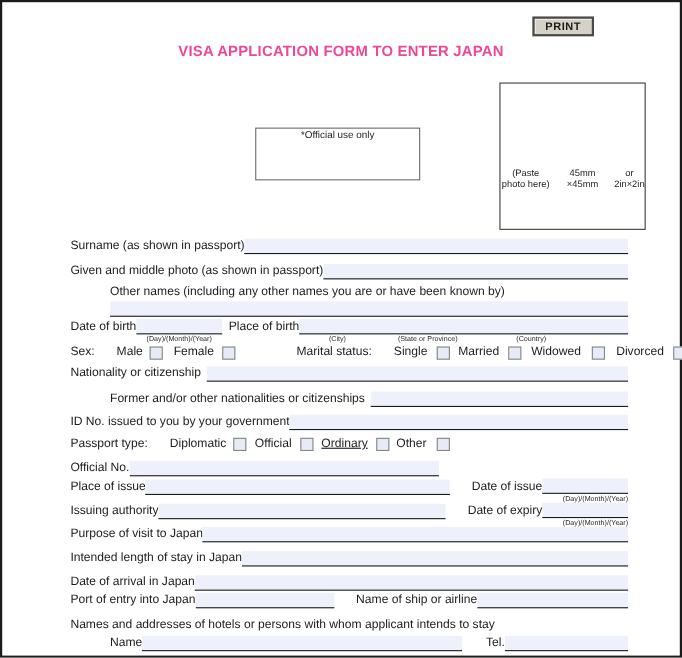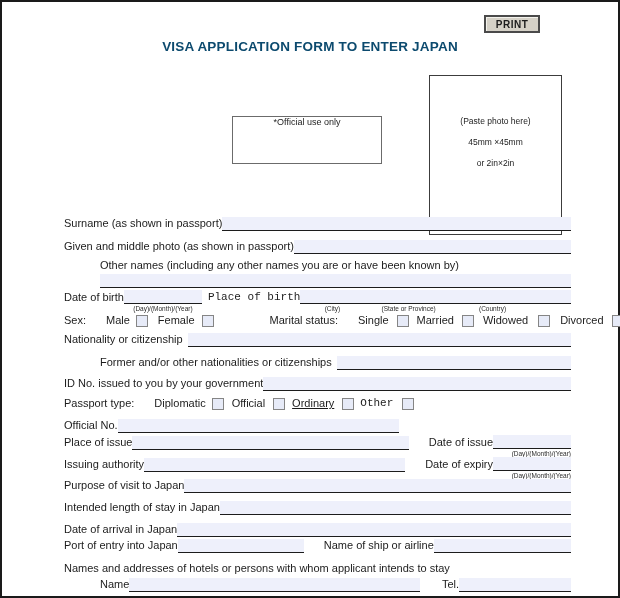--- a/index.html
+++ b/index.html
@@ -2,38 +2,38 @@
 <html><head>
 <meta charset="utf-8">
 <style>
   html,body{margin:0;padding:0;background:#fff;}
   body{width:620px;height:598px;overflow:hidden;font-family:"Liberation Sans",sans-serif;color:#1c1c1c;}
   .page{position:relative;width:620px;height:598px;box-sizing:border-box;border:2px solid #1a1a1a;background:#fff;}
   
   .print-btn{position:absolute;left:482px;top:13px;width:56px;height:18px;box-sizing:border-box;
     background:#d5d1c7;border:2px solid #4a4a4a;box-shadow:inset 1px 1px 0 #f3f2ec;
     font-size:10px;font-weight:bold;letter-spacing:.5px;display:flex;align-items:center;justify-content:center;cursor:pointer;}
-  .title{position:absolute;left:0;right:0;top:37px;text-align:center;font-size:13.5px;font-weight:600;letter-spacing:.2px;color:#0c4a6e;}
+  .title{position:absolute;left:0;right:0;top:37px;text-align:center;font-size:13.5px;font-weight:600;letter-spacing:.2px;color:#ec4899;}
   .official-box{position:absolute;left:230px;top:114px;width:150px;height:48px;box-sizing:border-box;border:1px solid #6b6b6b;
     display:flex;align-items:flex-start;justify-content:center;font-size:9px;}
-  .photo-box{position:absolute;left:427px;top:73px;width:133px;height:160px;box-sizing:border-box;border:1px solid #3c3c3c;
-    display:flex;flex-direction:column;align-items:center;padding-top:40px;gap:11px;font-size:8.5px;text-align:center;}
+  .photo-box{position:absolute;left:452px;top:73px;width:133px;height:134px;box-sizing:border-box;border:1px solid #3c3c3c;
+    display:flex;flex-direction:row;align-items:center;padding-top:40px;gap:11px;font-size:8.5px;text-align:center;}
   
   .form{position:absolute;left:62px;right:47px;top:0;bottom:0;}
   .row{position:absolute;left:0;right:0;height:16px;display:flex;align-items:flex-end;}
   .lbl{font-size:11px;line-height:15px;white-space:nowrap;}
   .fld{height:14px;background:#eef0fb;border-bottom:1px solid #1c1c1c;flex:1 1 auto;min-width:0;font-size:10px;line-height:13px;padding:0 2px;box-sizing:border-box;}
   .fwrap{position:relative;height:15px;}
   .fwrap .fld{width:100%;height:14px;display:block;}
   .sub{position:absolute;top:15px;font-size:6.5px;line-height:7px;color:#2a2a2a;white-space:nowrap;}
   .sub.c{left:0;right:0;text-align:center;}
   .sub.r{left:0;right:0;text-align:right;}
   .cb{width:12px;height:12px;box-sizing:border-box;background:#e7ebf8;border:1px solid #858585;margin-bottom:1px;cursor:pointer;flex:0 0 auto;}
   .ind{padding-left:36px;}
-  .ml4{margin-left:4px;padding-left:16px;}.ml5{margin-left:5px;}.ml6{margin-left:6px;font-family:Liberation Mono, monospace;}.ml7{margin-left:7px;text-decoration:underline;}
+  .ml4{margin-left:4px;padding-left:16px;}.ml5{margin-left:5px;}.ml6{margin-left:6px;}.ml7{margin-left:7px;text-decoration:underline;}
   .ml8{margin-left:8px;}.ml9{margin-left:9px;}.ml10{margin-left:10px;}.ml20{margin-left:20px;}.ml22{margin-left:22px;}.ml56{margin-left:56px;}
 </style>
 </head>
 <body>
 
 <div class="page">
 
   <div class="print-btn">PRINT</div>
 
   <div class="title">VISA APPLICATION FORM TO ENTER JAPAN</div>

